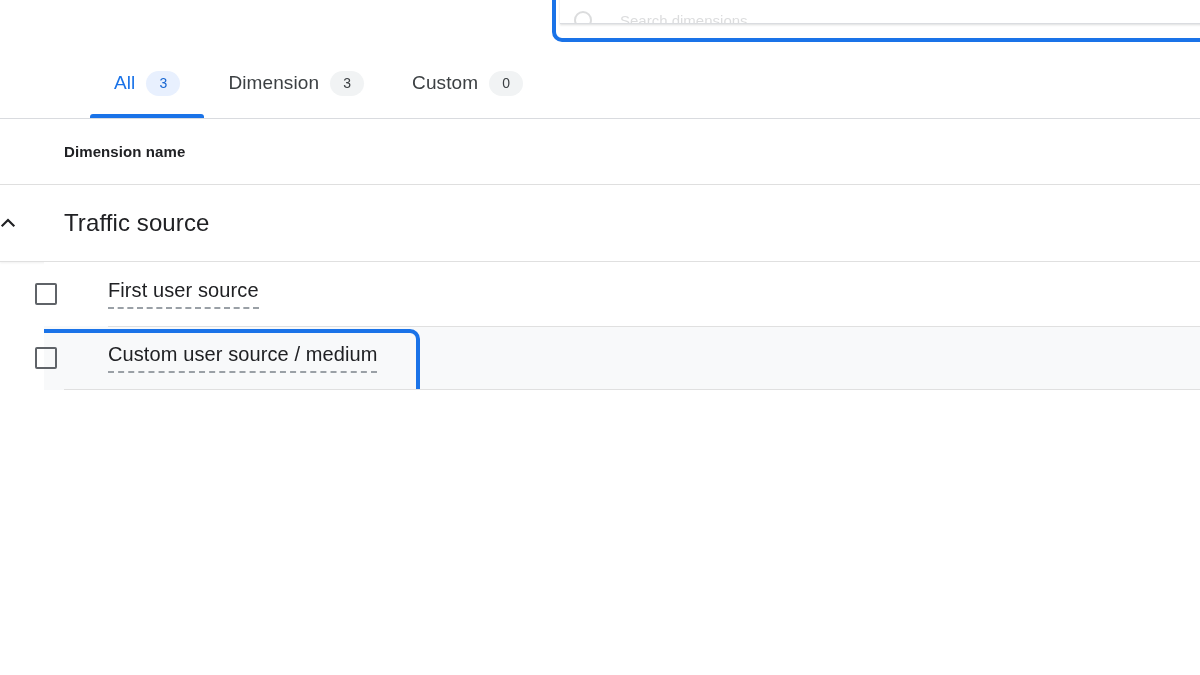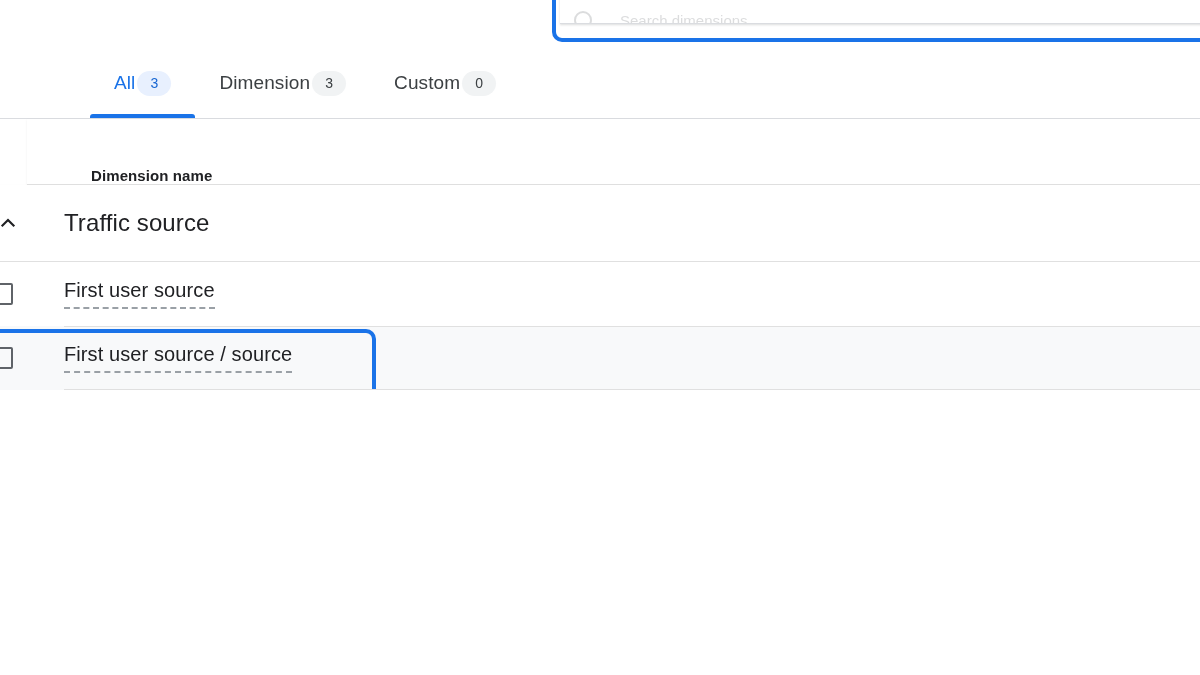--- a/index.html
+++ b/index.html
@@ -96,21 +96,21 @@
     height: 70px;
     display: flex;
     align-items: flex-start;
     padding-left: 90px;
     background: #ffffff;
   }
   .tab {
     position: relative;
     display: flex;
     align-items: center;
-    gap: 2px;
+    gap: 11px;
     height: 70px;
     padding: 0 24px;
     cursor: pointer;
     background: transparent;
     border: none;
     outline: none;
     font-family: inherit;
   }
   .tab-label {
     font-size: 19px;
@@ -155,26 +155,25 @@
   
   .table {
     position: absolute;
     left: 0;
     top: 119px;
     width: 1200px;
   }
   .col-head {
     height: 66px;
     display: flex;
-    align-items: flex-end;
+    align-items: center;
     padding-left: 64px;
     border-bottom: 1px solid #e0e0e0;
     box-shadow: 0 1px 2px rgba(60,64,67,0.08);
     background: #ffffff;
-    margin-left: 27px;
   }
   .col-head-label {
     font-size: 15px;
     font-weight: bold;
     color: #202124;
     letter-spacing: 0.1px;
   }
 
   .group-row {
     position: relative;
@@ -198,21 +197,21 @@
     align-items: center;
     justify-content: center;
   }
   .group-chevron svg { display: block; }
   .group-label {
     font-size: 24px;
     color: #202124;
     letter-spacing: 0.1px;
   }
 
-  .rows { position: relative; }
+  .rows { position: relative; padding-left: 44px; }
 
   .dim-row {
     position: relative;
     height: 64px;
     display: flex;
     align-items: center;
     background: #ffffff;
     cursor: pointer;
   }
   .dim-row + .dim-row::before {
@@ -329,21 +328,21 @@
       <div class="dim-row">
         <span class="checkbox"></span>
         <span class="dim-label-wrap">
           <span class="dim-label">First user source</span>
         </span>
       </div>
 
       <div class="dim-row highlight">
         <span class="checkbox"></span>
         <span class="dim-label-wrap">
-          <span class="dim-label">First user source / source</span>
+          <span class="dim-label">Custom user source / medium</span>
         </span>
         <span class="row-focus-clip">
           <span class="row-focus"></span>
         </span>
       </div>
 
 
       <div class="rows-bottom-divider"></div>
     </div>
   </div>

